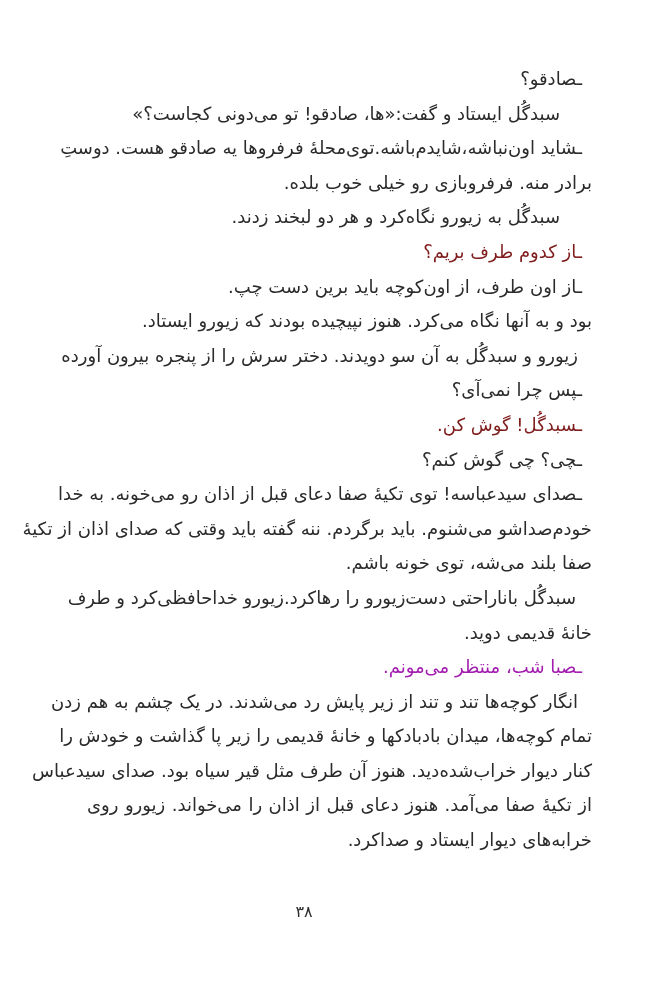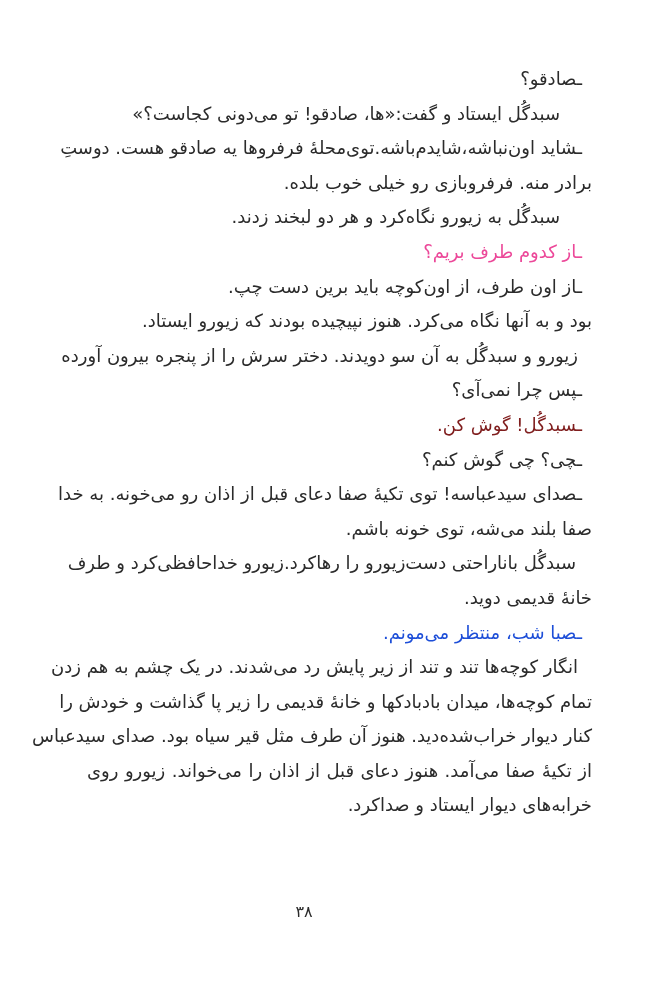--- a/index.html
+++ b/index.html
@@ -55,32 +55,33 @@
 </head>
 <body style="background: rgb(255, 255, 255);">
 
 <div class="book-page">
   <div class="text-block" id="text-block">
       <div class="line" style="padding-right: 10px; color: rgb(43, 43, 43);">ـصادقو؟</div>
       <div class="line" style="padding-right: 32px; color: rgb(43, 43, 43);">سبدگُل ایستاد و گفت:«ها، صادقو! تو می‌دونی کجاست؟»</div>
       <div class="line justify" style="padding-right: 10px; color: rgb(43, 43, 43);">ـشاید اون‌نباشه،شایدم‌باشه.توی‌محلهٔ فرفروها یه صادقو هست. دوستِ</div>
       <div class="line" style="color: rgb(43, 43, 43);">برادر منه. فرفروبازی رو خیلی خوب بلده.</div>
       <div class="line" style="padding-right: 32px; color: rgb(43, 43, 43);">سبدگُل به زیورو نگاه‌کرد و هر دو لبخند زدند.</div>
-      <div class="line" style="padding-right: 10px; color: #ec4899;">ـاز کدوم طرف بریم؟</div>
+      <div class="line" style="padding-right: 10px; color: #7f1d1d;">ـاز کدوم طرف بریم؟</div>
       <div class="line" style="padding-right: 10px; color: rgb(43, 43, 43);">ـاز اون طرف، از اون‌کوچه باید برین دست چپ.</div>
       <div class="line" style="color: rgb(43, 43, 43);">بود و به آنها نگاه می‌کرد. هنوز نپیچیده بودند که زیورو ایستاد.</div>
       <div class="line justify" style="padding-right: 14px; color: rgb(43, 43, 43);">زیورو و سبدگُل به آن سو دویدند. دختر سرش را از پنجره بیرون آورده</div>
       <div class="line" style="padding-right: 10px; color: rgb(43, 43, 43);">ـپس چرا نمی‌آی؟</div>
       <div class="line" style="padding-right: 10px; color: #7f1d1d;">ـسبدگُل! گوش کن.</div>
       <div class="line" style="padding-right: 10px; color: rgb(43, 43, 43);">ـچی؟ چی گوش کنم؟</div>
       <div class="line justify" style="padding-right: 10px; color: rgb(43, 43, 43);">ـصدای سیدعباسه! توی تکیهٔ صفا دعای قبل از اذان رو می‌خونه. به خدا</div>
+      <div class="line justify" style="color: rgb(43, 43, 43);">خودم‌صداشو می‌شنوم. باید برگردم. ننه گفته باید وقتی که صدای اذان از تکیهٔ</div>
       <div class="line" style="color: rgb(43, 43, 43);">صفا بلند می‌شه، توی خونه باشم.</div>
       <div class="line justify" style="padding-right: 16px; color: rgb(43, 43, 43);">سبدگُل باناراحتی دست‌زیورو را رهاکرد.زیورو خداحافظی‌کرد و طرف</div>
       <div class="line" style="color: rgb(43, 43, 43);">خانهٔ قدیمی دوید.</div>
-      <div class="line" style="padding-right: 10px; color: #1d4ed8;">ـصبا شب، منتظر می‌مونم.</div>
+      <div class="line" style="padding-right: 10px; color: #a21caf;">ـصبا شب، منتظر می‌مونم.</div>
       <div class="line justify" style="padding-right: 14px; color: rgb(43, 43, 43);">انگار کوچه‌ها تند و تند از زیر پایش رد می‌شدند. در یک چشم به هم زدن</div>
       <div class="line justify" style="color: rgb(43, 43, 43);">تمام کوچه‌ها، میدان بادبادکها و خانهٔ قدیمی را زیر پا گذاشت و خودش را</div>
       <div class="line justify" style="color: rgb(43, 43, 43);">کنار دیوار خراب‌شده‌دید. هنوز آن طرف مثل قیر سیاه بود. صدای سیدعباس</div>
       <div class="line justify" style="color: rgb(43, 43, 43); margin-left: 19px;">از تکیهٔ صفا می‌آمد. هنوز دعای قبل از اذان را می‌خواند. زیورو روی</div>
       <div class="line" style="color: rgb(43, 43, 43);">خرابه‌های دیوار ایستاد و صداکرد.</div>
     </div>
   <div class="folio" style="color: rgb(43, 43, 43);">۳۸</div>
 </div>
 
 </body></html>

